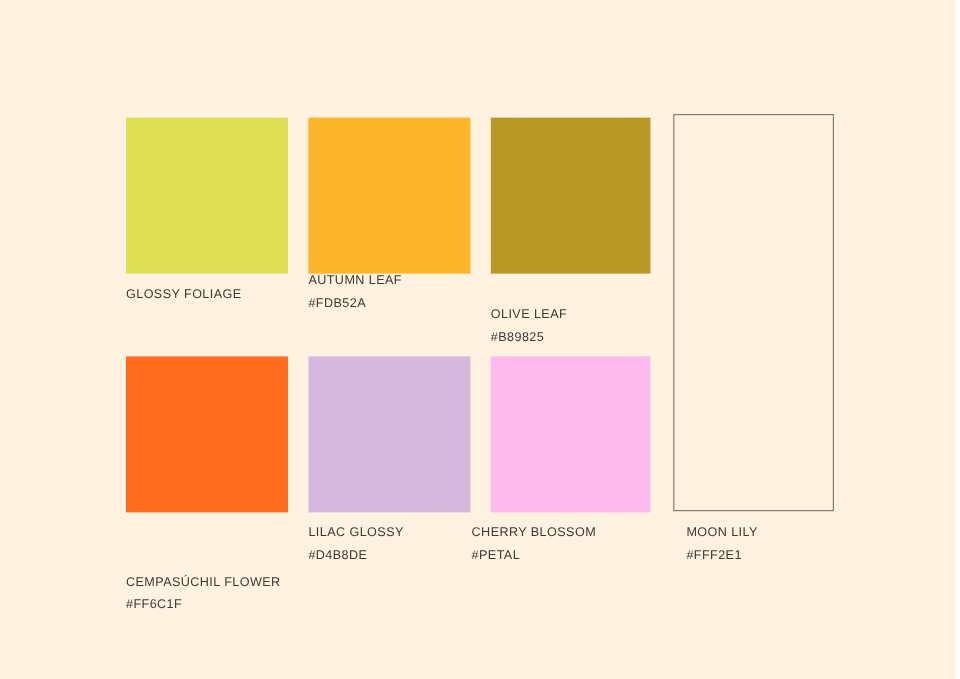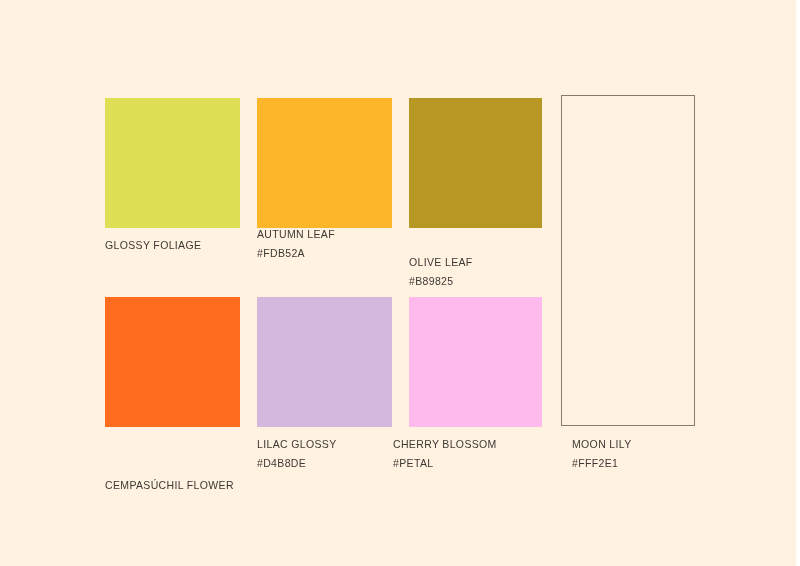--- a/index.html
+++ b/index.html
@@ -68,20 +68,21 @@
     </div>
     <div class="swatch-caption" style="left: 409px; top: 253px;">
       <span class="swatch-name">OLIVE LEAF</span>
       <span class="swatch-hex">#B89825</span>
     </div>
     <div class="swatch-cell" style="left: 105px; top: 297px; width: 135px;">
       <div class="swatch-chip" style="height: 130px; background: rgb(255, 108, 31);"></div>
     </div>
     <div class="swatch-caption" style="left: 105px; top: 435px; margin-top: 41px;">
       <span class="swatch-name">CEMPASÚCHIL FLOWER</span>
+      <span class="swatch-hex">#FF6C1F</span>
     </div>
     <div class="swatch-cell" style="left: 257px; top: 297px; width: 135px;">
       <div class="swatch-chip" style="height: 130px; background: rgb(212, 184, 222);"></div>
     </div>
     <div class="swatch-caption" style="left: 257px; top: 435px;">
       <span class="swatch-name">LILAC GLOSSY</span>
       <span class="swatch-hex">#D4B8DE</span>
     </div>
     <div class="swatch-cell" style="left: 409px; top: 297px; width: 133px;">
       <div class="swatch-chip" style="height: 130px; background: rgb(254, 186, 237);"></div>

